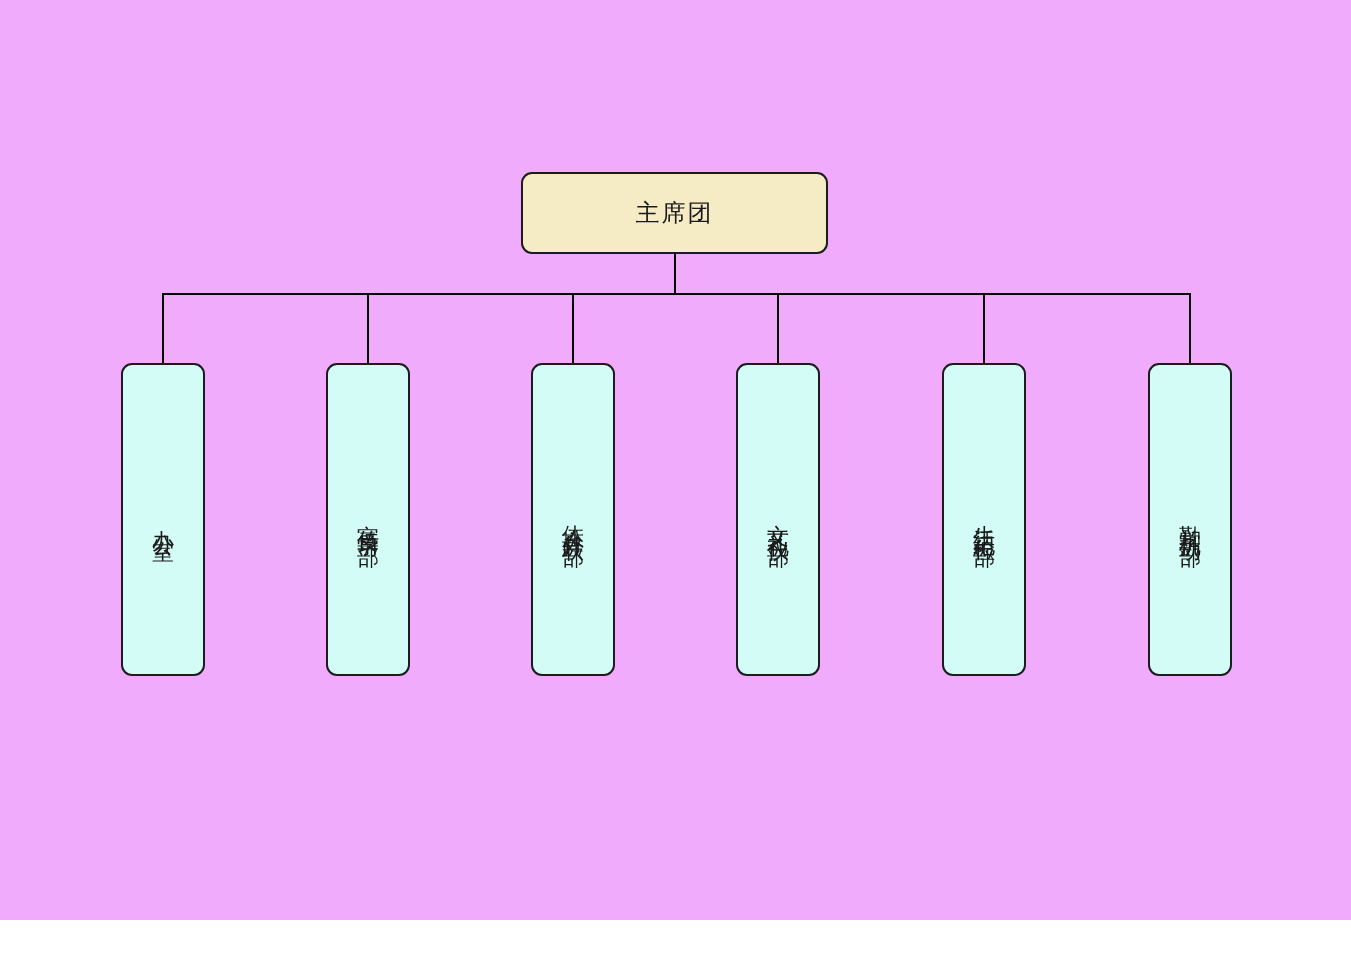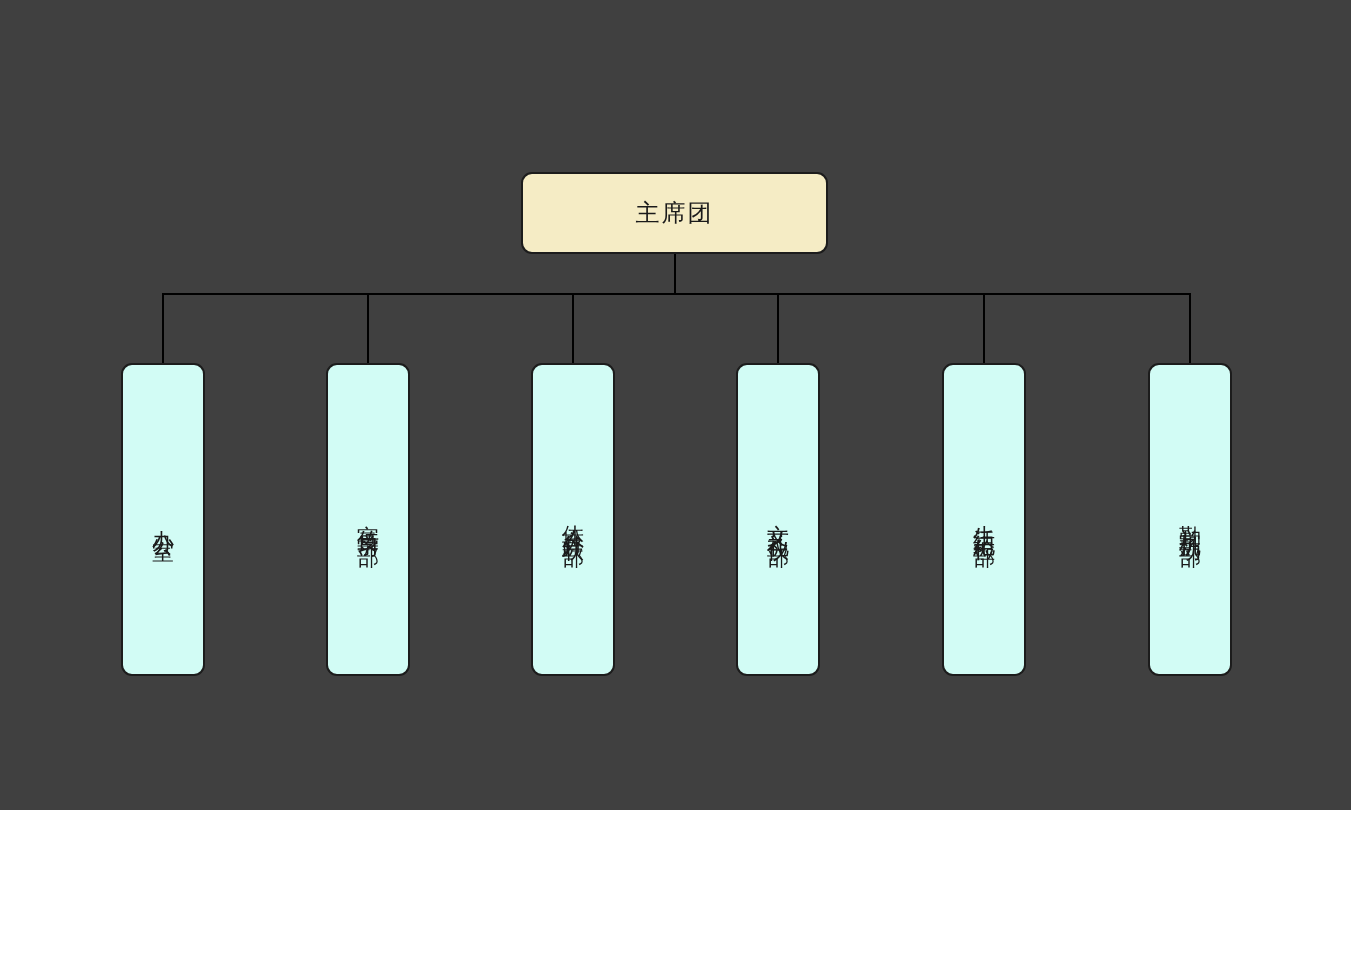--- a/index.html
+++ b/index.html
@@ -3,22 +3,22 @@
 <meta charset="utf-8">
 <style>
   html, body {
     margin: 0;
     padding: 0;
     background: #ffffff;
   }
   .canvas {
     position: relative;
     width: 1351px;
-    height: 810px;
-    background: #404040;
+    height: 920px;
+    background: #f0abfc;
     font-family: "Liberation Serif", "DejaVu Serif", serif;
     overflow: hidden;
   }
   .node {
     position: absolute;
     box-sizing: border-box;
     border: 2px solid #1c1c1c;
     border-radius: 11px;
     display: flex;
     align-items: center;

